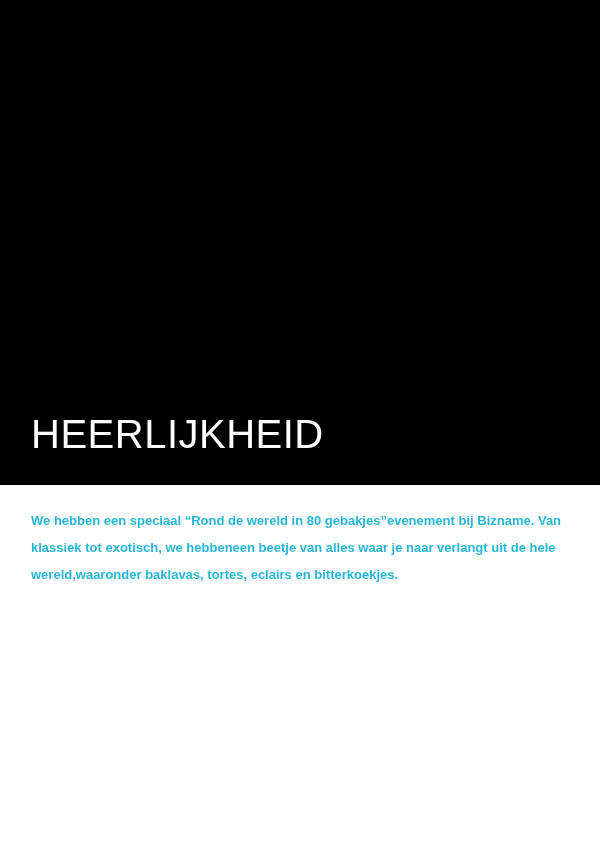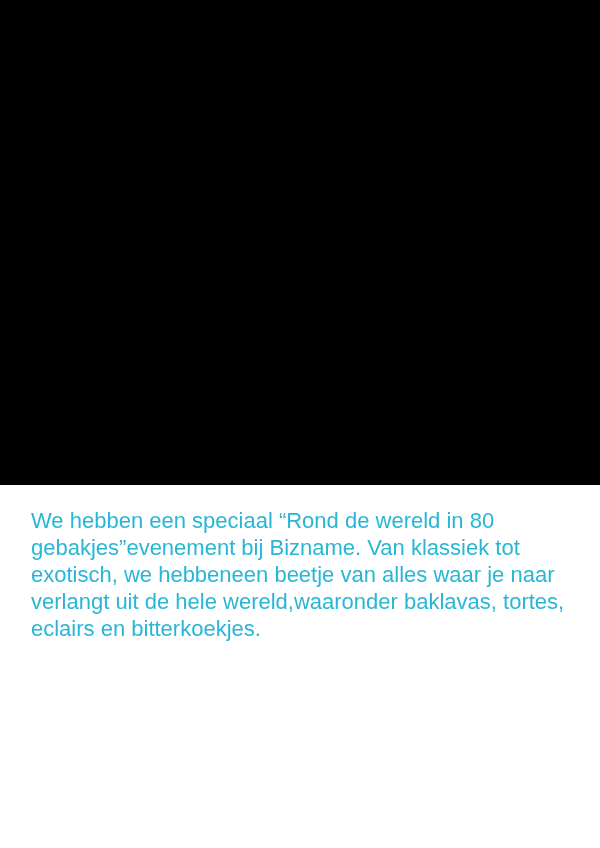--- a/index.html
+++ b/index.html
@@ -29,32 +29,33 @@
     font-weight: 400;
     line-height: 47px;
     letter-spacing: 0.5px;
   }
   .hero h1 span { display: block; }
   .content {
     padding: 22px 30px 0 31px;
   }
   .content p {
     color: #29b6d6;
-    font-size: 22px;
+    font-size: 13px;
     line-height: 27px;
-    font-weight: 400;
+    font-weight: 700;
   }
 </style>
 </head>
 <body>
 
 <div class="page" style="background-color: rgb(255, 255, 255);">
 
   <div class="hero" style="background-color: rgb(0, 0, 0);">
     <h1 style="color: rgb(253, 253, 253);">
+      <span>HEERLIJKHEID</span>
     </h1>
   </div>
 
   <div class="content">
     <p style="color: rgb(41, 182, 214);">We hebben een speciaal “Rond de wereld in 80 gebakjes”evenement bij Bizname. Van klassiek tot exotisch, we hebbeneen beetje van alles waar je naar verlangt uit de hele wereld,waaronder baklavas, tortes, eclairs en bitterkoekjes.</p>
   </div>
 
 </div>
 
 </body></html>

